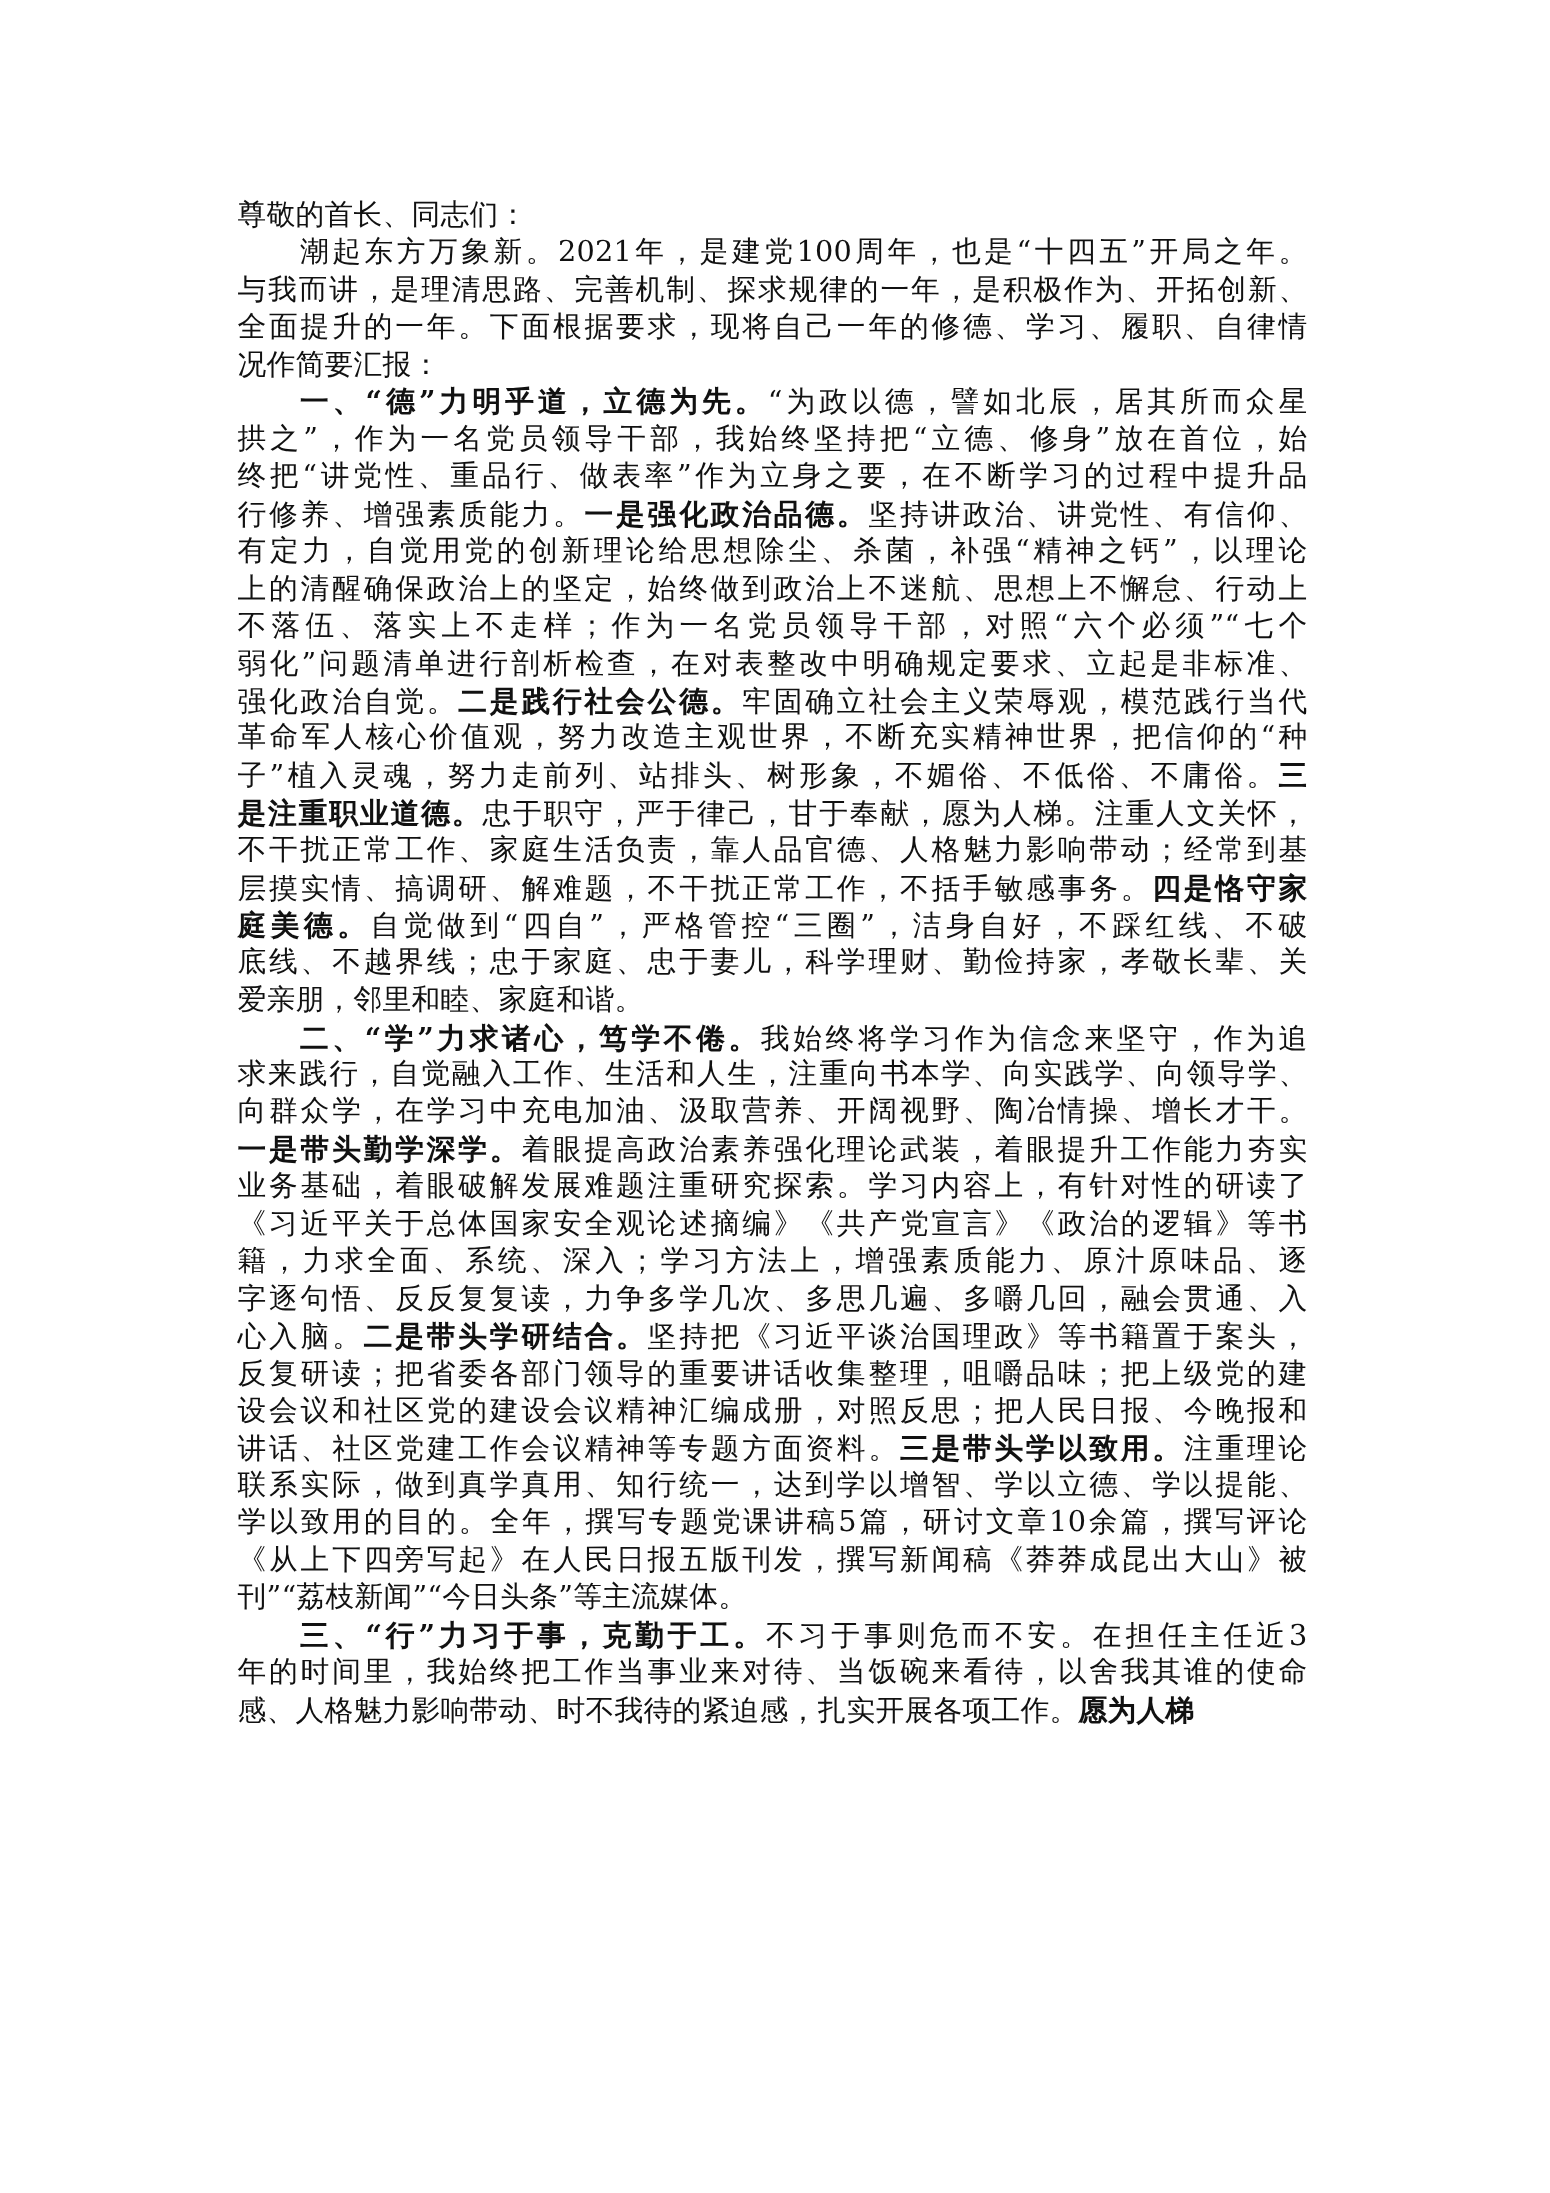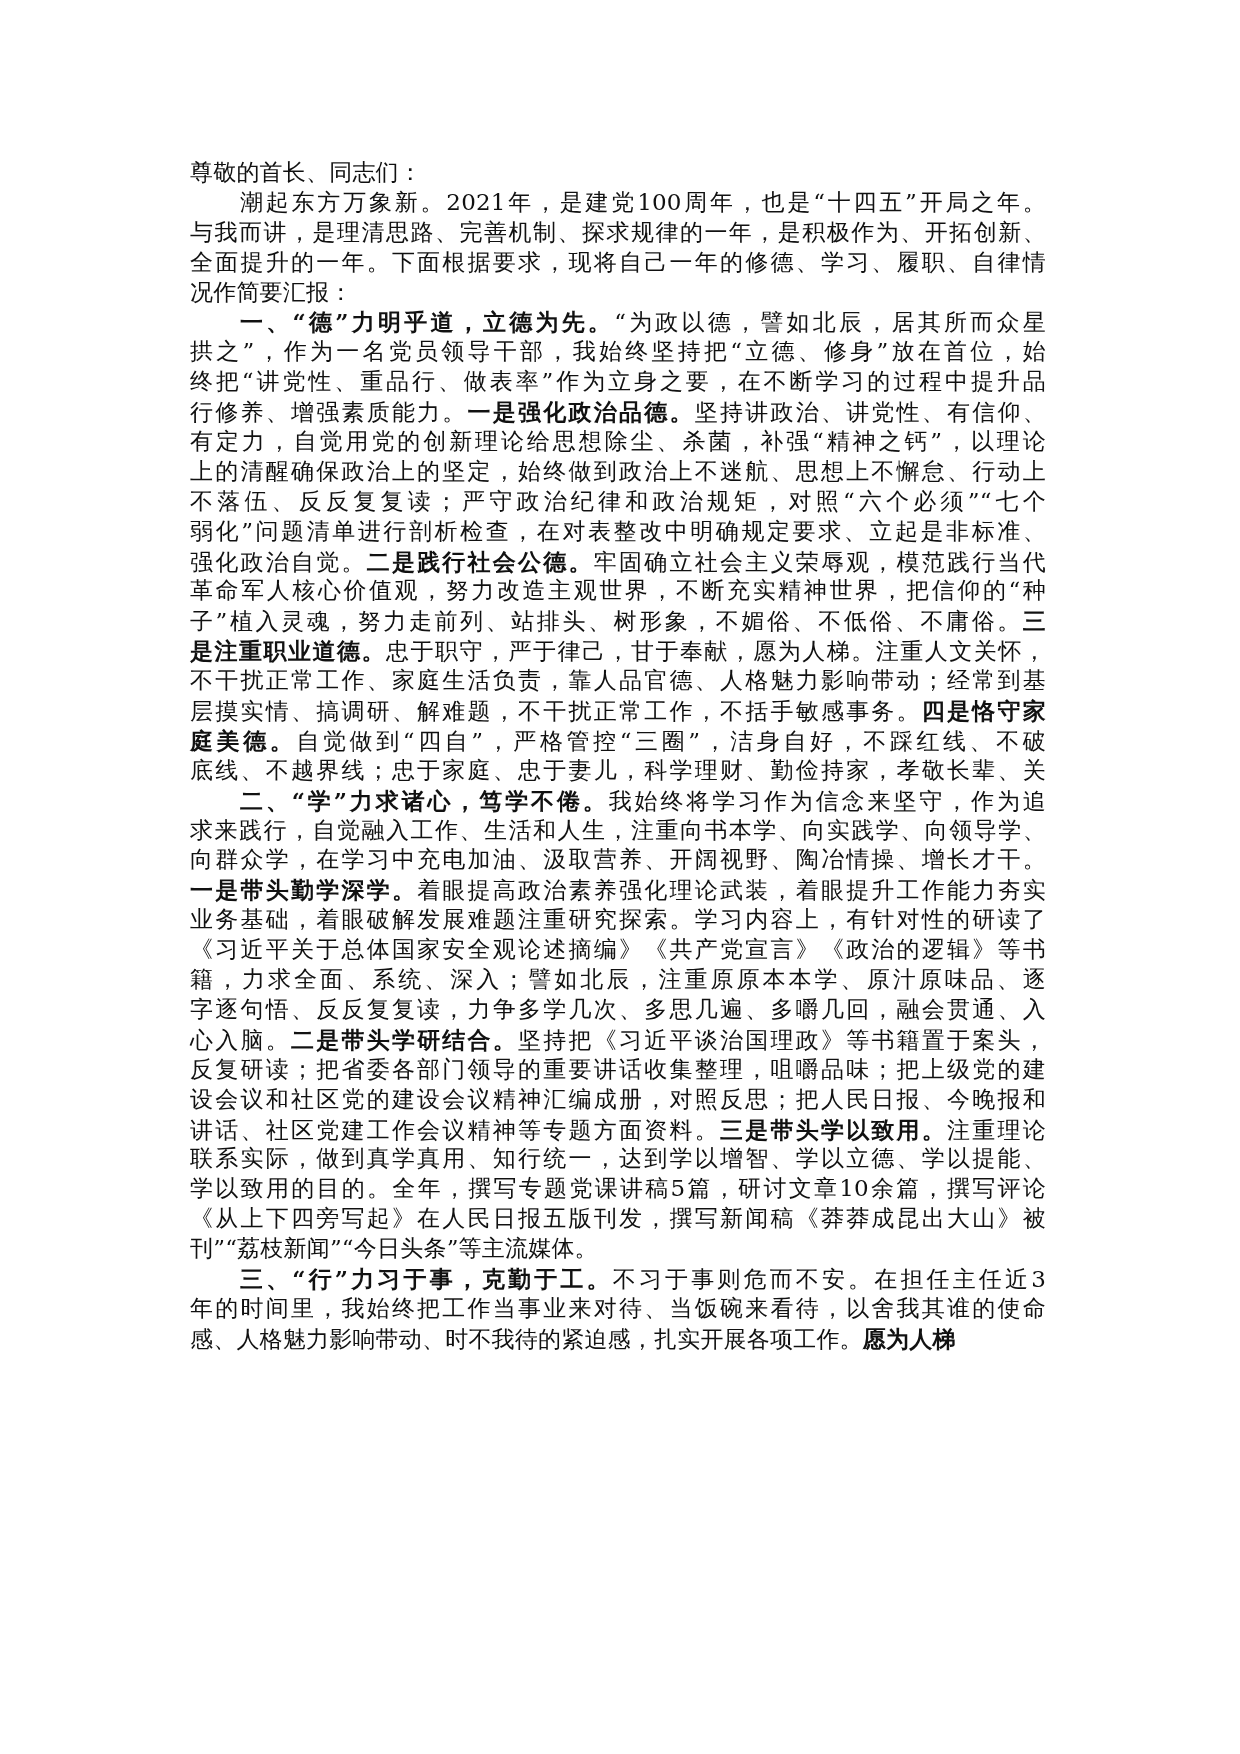--- a/index.html
+++ b/index.html
@@ -36,39 +36,40 @@
           <div class="line"><span>全面提升的一年。下面根据要求，现将自己一年的修德、学习、履职、自律情</span></div>
           <div class="line last"><span>况作简要汇报：</span></div>
         </div>
         <div>
           <div class="line indent"><span class="seg-bold">一、“德”力明乎道，立德为先。</span><span>“为政以德，譬如北辰，居其所而众星</span></div>
           <div class="line"><span>拱之”，作为一名党员领导干部，我始终坚持把“立德、修身”放在首位，始</span></div>
           <div class="line"><span>终把“讲党性、重品行、做表率”作为立身之要，在不断学习的过程中提升品</span></div>
           <div class="line"><span>行修养、增强素质能力。</span><span class="seg-bold">一是强化政治品德。</span><span>坚持讲政治、讲党性、有信仰、</span></div>
           <div class="line"><span>有定力，自觉用党的创新理论给思想除尘、杀菌，补强“精神之钙”，以理论</span></div>
           <div class="line"><span>上的清醒确保政治上的坚定，始终做到政治上不迷航、思想上不懈怠、行动上</span></div>
-          <div class="line"><span>不落伍、反反复复读；严守政治纪律和政治规矩，对照“六个必须”“七个</span></div>
+          <div class="line"><span>不落伍、落实上不走样；作为一名党员领导干部，对照“六个必须”“七个</span></div>
           <div class="line"><span>弱化”问题清单进行剖析检查，在对表整改中明确规定要求、立起是非标准、</span></div>
           <div class="line"><span>强化政治自觉。</span><span class="seg-bold">二是践行社会公德。</span><span>牢固确立社会主义荣辱观，模范践行当代</span></div>
           <div class="line"><span>革命军人核心价值观，努力改造主观世界，不断充实精神世界，把信仰的“种</span></div>
           <div class="line"><span>子”植入灵魂，努力走前列、站排头、树形象，不媚俗、不低俗、不庸俗。</span><span class="seg-bold">三</span></div>
           <div class="line"><span class="seg-bold">是注重职业道德。</span><span>忠于职守，严于律己，甘于奉献，愿为人梯。注重人文关怀，</span></div>
           <div class="line"><span>不干扰正常工作、家庭生活负责，靠人品官德、人格魅力影响带动；经常到基</span></div>
           <div class="line"><span>层摸实情、搞调研、解难题，不干扰正常工作，不括手敏感事务。</span><span class="seg-bold">四是恪守家</span></div>
           <div class="line"><span class="seg-bold">庭美德。</span><span>自觉做到“四自”，严格管控“三圈”，洁身自好，不踩红线、不破</span></div>
           <div class="line"><span>底线、不越界线；忠于家庭、忠于妻儿，科学理财、勤俭持家，孝敬长辈、关</span></div>
+          <div class="line last"><span>爱亲朋，邻里和睦、家庭和谐。</span></div>
         </div>
         <div>
           <div class="line indent"><span class="seg-bold">二、“学”力求诸心，笃学不倦。</span><span>我始终将学习作为信念来坚守，作为追</span></div>
           <div class="line"><span>求来践行，自觉融入工作、生活和人生，注重向书本学、向实践学、向领导学、</span></div>
           <div class="line"><span>向群众学，在学习中充电加油、汲取营养、开阔视野、陶冶情操、增长才干。</span></div>
           <div class="line"><span class="seg-bold">一是带头勤学深学。</span><span>着眼提高政治素养强化理论武装，着眼提升工作能力夯实</span></div>
           <div class="line"><span>业务基础，着眼破解发展难题注重研究探索。学习内容上，有针对性的研读了</span></div>
           <div class="line"><span>《习近平关于总体国家安全观论述摘编》《共产党宣言》《政治的逻辑》等书</span></div>
-          <div class="line"><span>籍，力求全面、系统、深入；譬如北辰，注重原原本本学、原汁原味品、逐</span></div>
+          <div class="line"><span>籍，力求全面、系统、深入；学习方法上，增强素质能力、原汁原味品、逐</span></div>
           <div class="line"><span>字逐句悟、反反复复读，力争多学几次、多思几遍、多嚼几回，融会贯通、入</span></div>
           <div class="line"><span>心入脑。</span><span class="seg-bold">二是带头学研结合。</span><span>坚持把《习近平谈治国理政》等书籍置于案头，</span></div>
           <div class="line"><span>反复研读；把省委各部门领导的重要讲话收集整理，咀嚼品味；把上级党的建</span></div>
           <div class="line"><span>设会议和社区党的建设会议精神汇编成册，对照反思；把人民日报、今晚报和</span></div>
           <div class="line"><span>讲话、社区党建工作会议精神等专题方面资料。</span><span class="seg-bold">三是带头学以致用。</span><span>注重理论</span></div>
           <div class="line"><span>联系实际，做到真学真用、知行统一，达到学以增智、学以立德、学以提能、</span></div>
           <div class="line"><span>学以致用的目的。全年，撰写专题党课讲稿5篇，研讨文章10余篇，撰写评论</span></div>
           <div class="line"><span>《从上下四旁写起》在人民日报五版刊发，撰写新闻稿《莽莽成昆出大山》被</span></div>
           <div class="line last"><span>刊”“荔枝新闻”“今日头条”等主流媒体。</span></div>
         </div>

